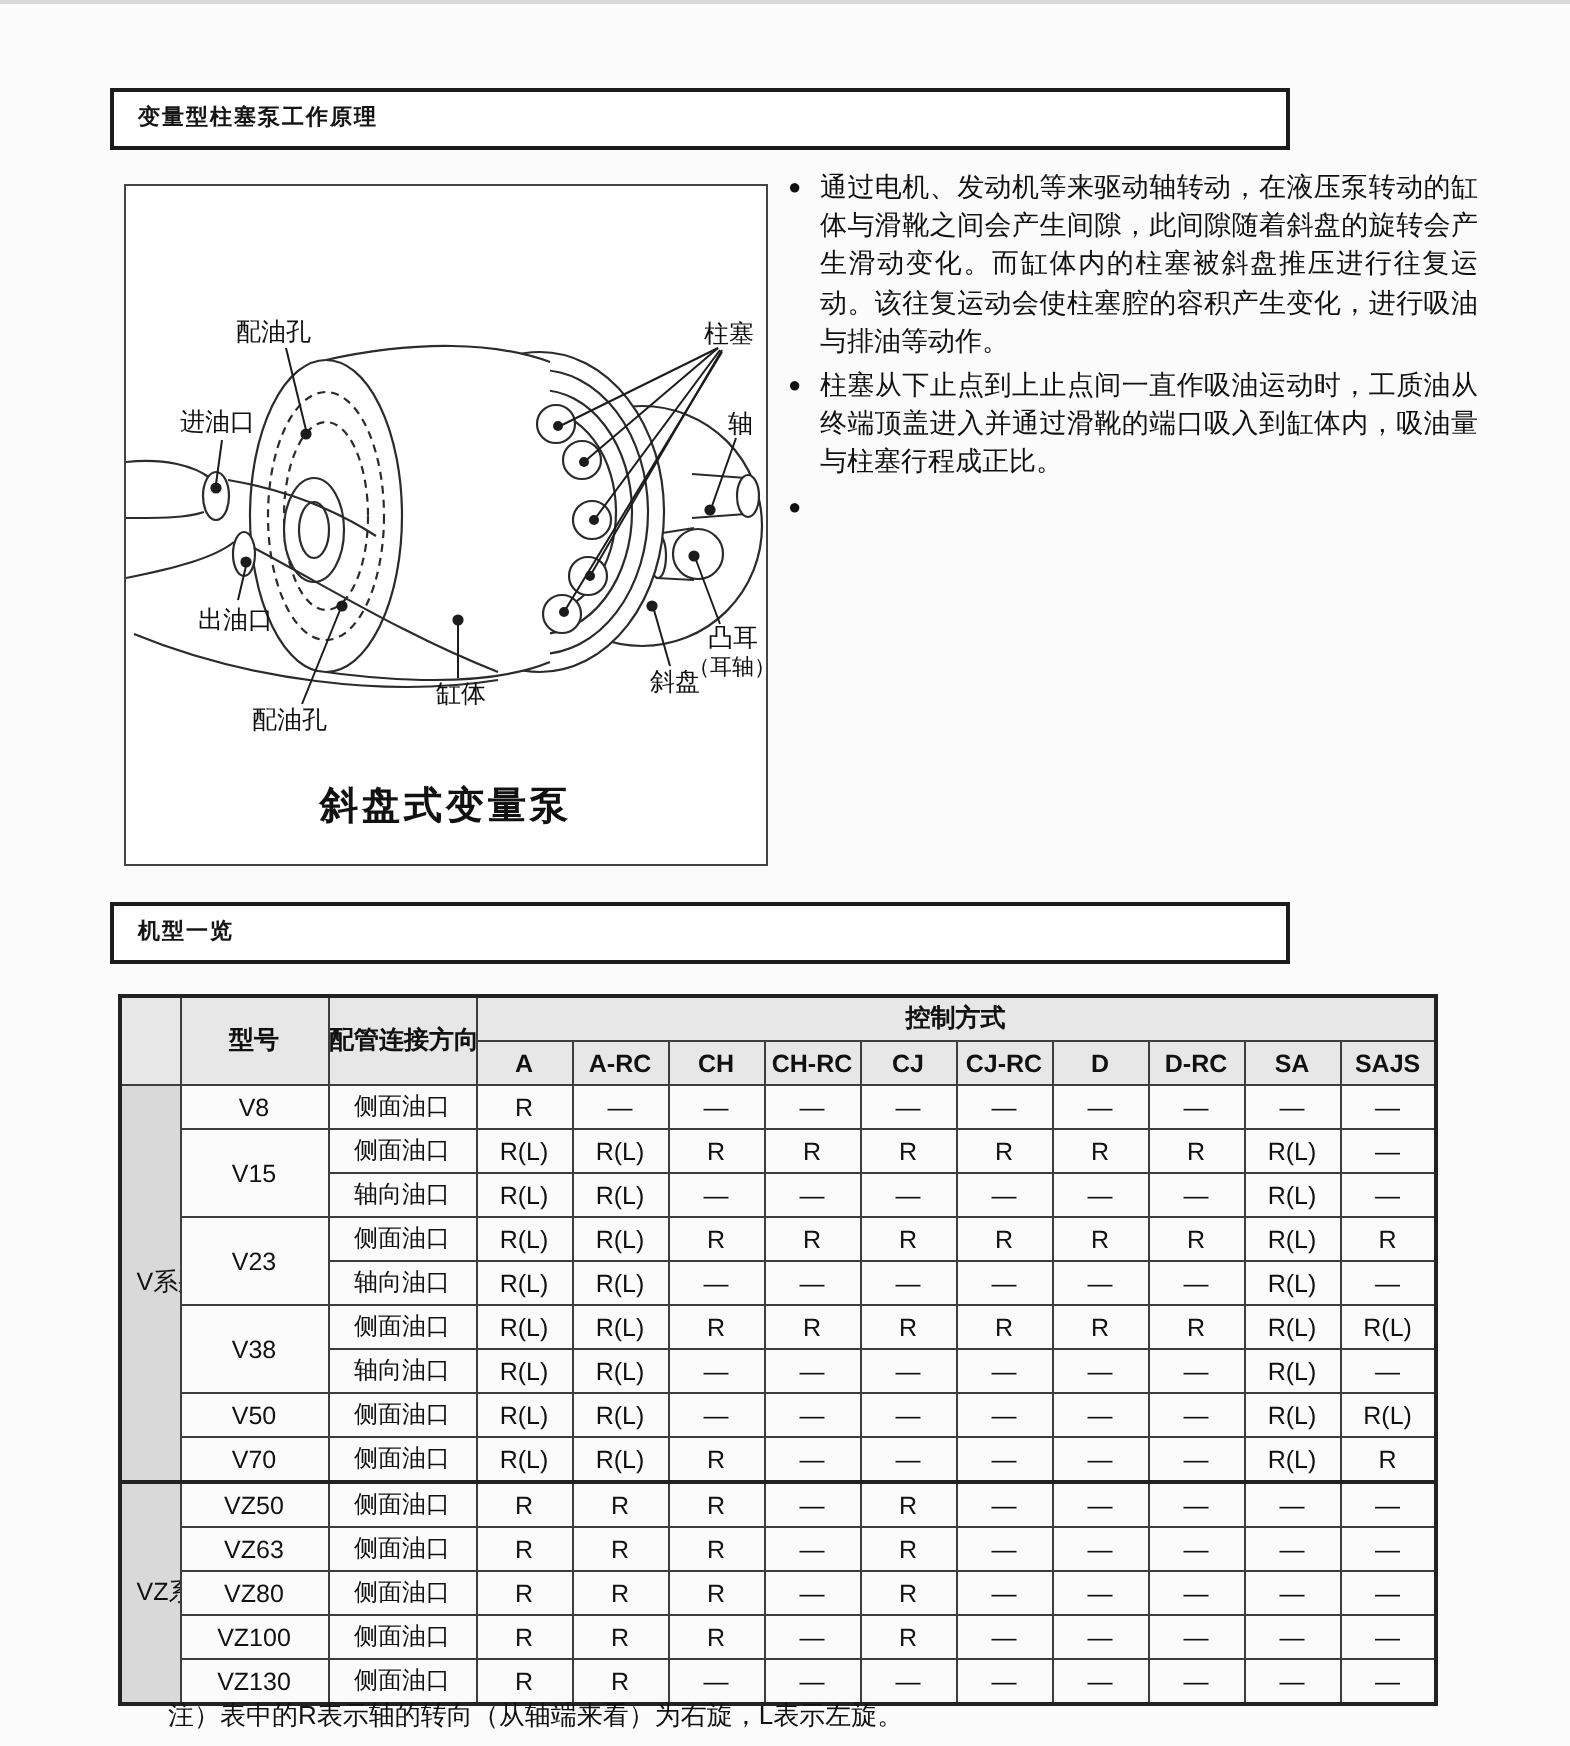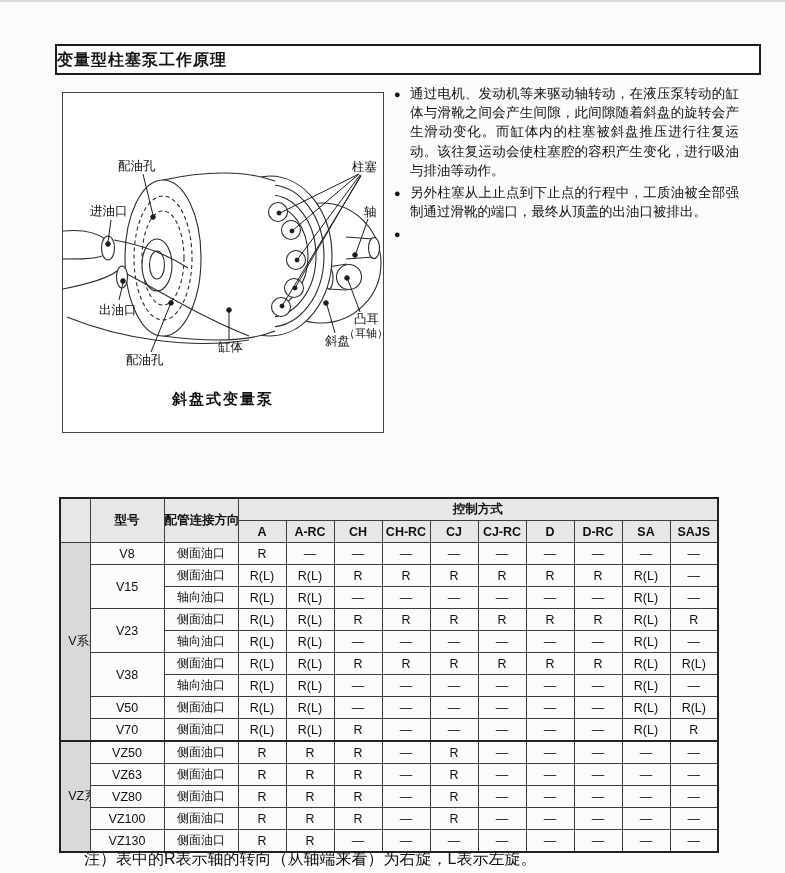--- a/index.html
+++ b/index.html
@@ -2,32 +2,32 @@
 <html><head>
 <meta charset="utf-8">
 <style>
   html,body{margin:0;padding:0;}
   body{width:785px;height:873px;position:relative;background:#fbfbfb;
        font-family:"Liberation Sans",sans-serif;color:#151515;}
   .page{position:absolute;inset:0;overflow:hidden;}
   .scan-edge{position:absolute;top:0;left:0;width:100%;height:2px;background:#d8d8d8;}
 
   
-  .section-bar{position:absolute;left:55px;width:706px;height:31px;box-sizing:border-box;
-       border:2px solid #1c1c1c;background:#ffffff;font-size:16px;font-weight:bold;
-       line-height:27px;letter-spacing:1px;}
+  .section-bar{position:absolute;left:55px;width:590px;height:31px;box-sizing:border-box;
+       border:2px solid #1c1c1c;background:#ffffff;font-size:11px;font-weight:bold;
+       line-height:27px;padding-left:12px;letter-spacing:1px;}
   #bar1{top:44px;}
   #bar2{top:451px;}
 
   
   .diagram-box{position:absolute;left:62px;top:92px;width:322px;height:341px;
        box-sizing:border-box;border:1.5px solid #444;background:#fff;}
   .diagram-box svg{position:absolute;left:0;top:0;}
   .diagram-caption{position:absolute;left:0;top:297px;width:100%;text-align:center;
-       font-size:15px;font-weight:bold;letter-spacing:2px;color:#111;}
+       font-size:19px;font-weight:bold;letter-spacing:2px;color:#111;}
   .svg-label{font-size:12.5px;fill:#111;font-family:"Liberation Sans",sans-serif;}
   .svg-label-sm{font-size:11px;fill:#111;font-family:"Liberation Sans",sans-serif;}
 
   
   .bullets{position:absolute;left:394px;top:84px;width:345px;}
   .bullet{position:relative;padding-left:16px;font-size:13.5px;line-height:19.2px;
        text-align:justify;color:#111;margin-bottom:3px;}
   .bullet .marker{position:absolute;left:0;top:1px;font-size:11px;}
 
   
@@ -37,21 +37,21 @@
   .model-table th,.model-table td{border:1px solid #3d3d3d;text-align:center;
        vertical-align:middle;padding:0;height:21px;overflow:hidden;white-space:nowrap;}
   .model-table th{background:#e7e7e7;font-weight:bold;}
   .series-cell{background:#d9d9d9;}
   .series-cell .vtext{display:inline-block;width:14px;word-break:break-all;
        line-height:1.75;font-size:12.5px;}
   .model-cell{font-weight:normal;}
   .piping-cell{font-size:12px;margin-left:44px;}
   tr.vz-first td{border-top:2px solid #222;}
 
-  .footnote{position:absolute;left:84px;top:849px;font-size:16px;color:#111;text-align:right;}
+  .footnote{position:absolute;left:84px;top:849px;font-size:13px;color:#111;text-align:right;}
 </style>
 </head>
 <body>
 
 <div class="page">
   <div class="scan-edge"></div>
 
   <div class="section-bar" id="bar1">变量型柱塞泵工作原理</div>
 
   <div class="diagram-box">
@@ -155,27 +155,28 @@
     <div class="diagram-caption">斜盘式变量泵</div>
   </div>
 
   <div class="bullets">
     <div class="bullet">
       <span class="marker">●</span>
       <span>通过电机、发动机等来驱动轴转动，在液压泵转动的缸体与滑靴之间会产生间隙，此间隙随着斜盘的旋转会产生滑动变化。而缸体内的柱塞被斜盘推压进行往复运动。该往复运动会使柱塞腔的容积产生变化，进行吸油与排油等动作。</span>
     </div>
     <div class="bullet">
       <span class="marker">●</span>
-      <div>另外柱塞从上止点到下止点的行程中，工质油被全部强制通过滑靴的端口，最终从顶盖的出油口被排出。</div>
+      <div>柱塞从下止点到上止点间一直作吸油运动时，工质油从终端顶盖进入并通过滑靴的端口吸入到缸体内，吸油量与柱塞行程成正比。</div>
     </div>
     <div class="bullet">
       <span class="marker">●</span>
     </div>
   </div>
 
+  <div class="section-bar" id="bar2">机型一览</div>
 
   <div class="table-wrap">
     <table class="model-table">
       <colgroup>
         <col style="width:30px">
           <col style="width:74px">
           <col style="width:74px">
         <col style="width:48px">
           <col style="width:48px">
           <col style="width:48px">

